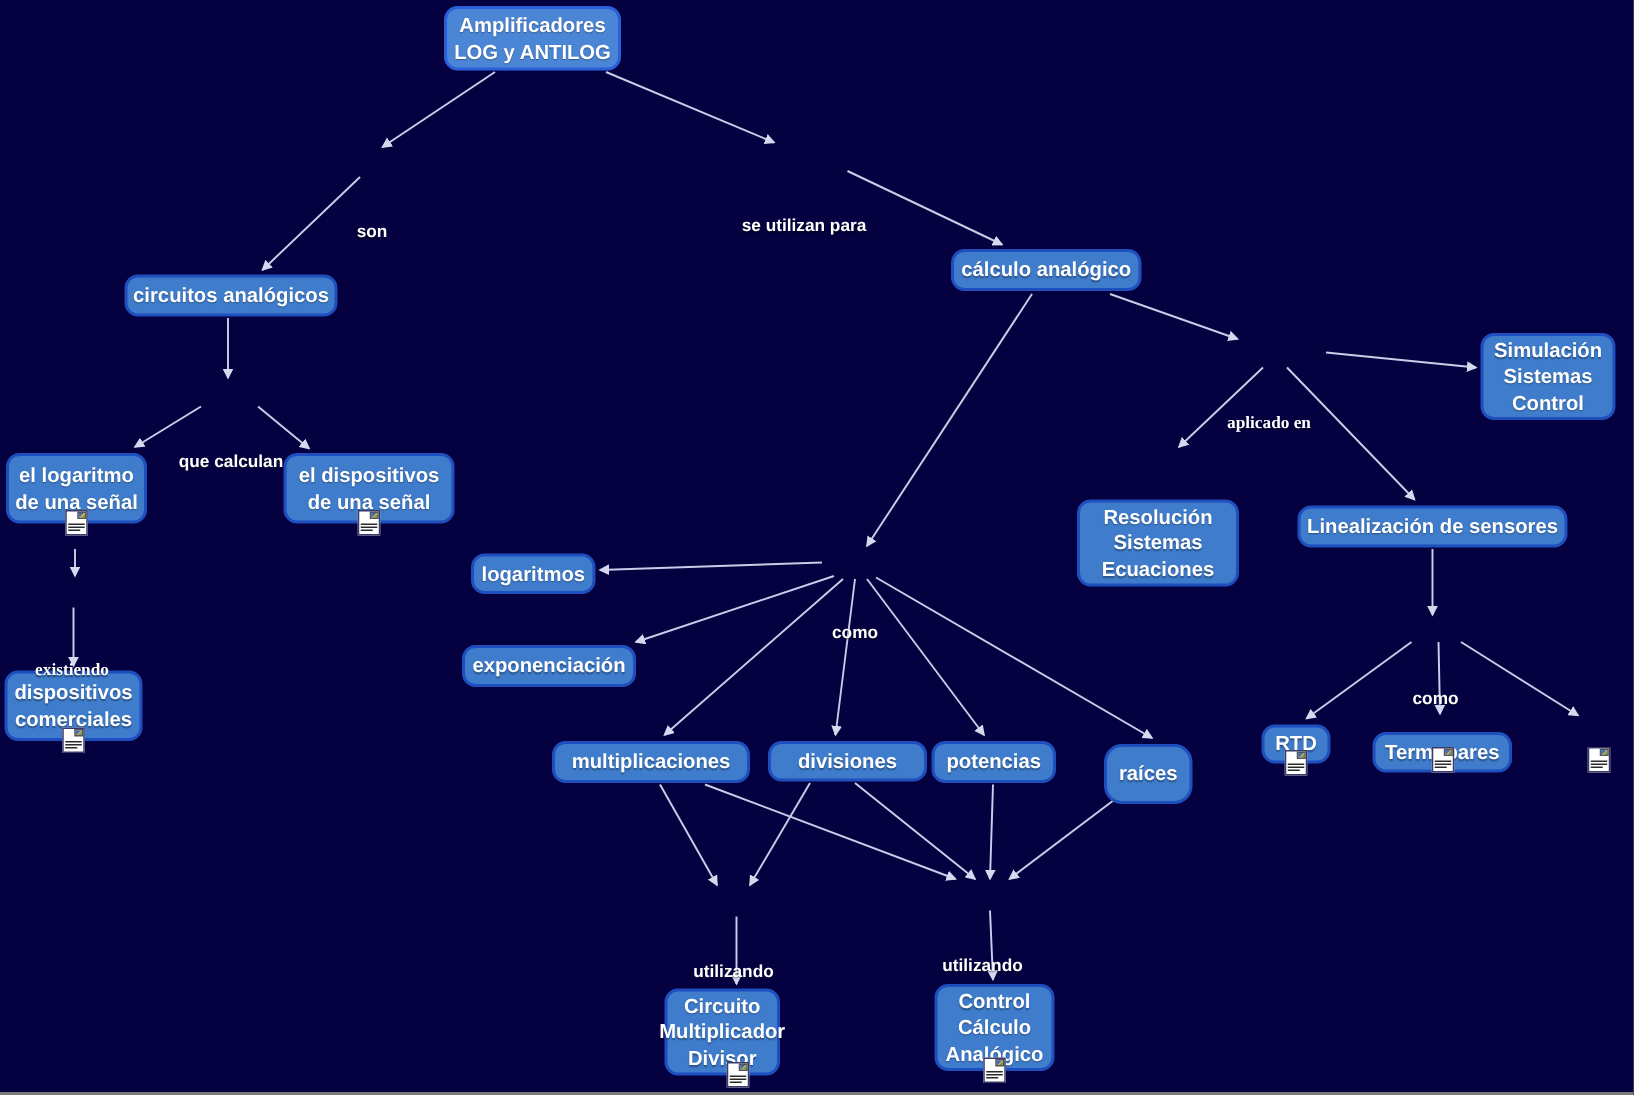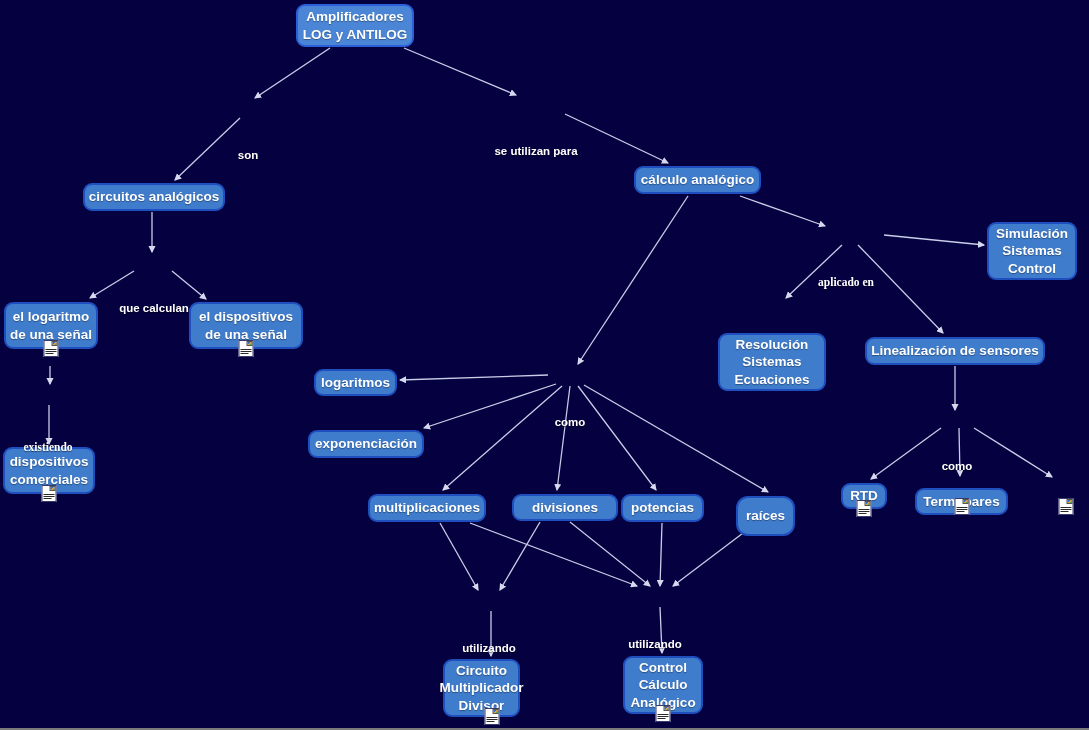--- a/index.html
+++ b/index.html
@@ -169,21 +169,21 @@
       </div>
       <div class="node" style="left: 987px; top: 222px; width: 90px; height: 58px;">Simulación
 Sistemas
 Control</div>
       <div class="node" style="left: 718px; top: 302px; width: 108px; height: 58px; margin-top: 31px;">Resolución
 Sistemas
 Ecuaciones</div>
       <div class="node" style="left: 865px; top: 337px; width: 180px; height: 28px;">Linealización de sensores</div>
       <div class="node" style="left: 314px; top: 369px; width: 83px; height: 27px;">logaritmos</div>
       <div class="node" style="left: 308px; top: 430px; width: 116px; height: 28px;">exponenciación</div>
-      <div class="node" style="left: 368px; top: 494px; width: 118px; height: 28px;">multiplicaciones</div>
+      <div class="node" style="left: 368px; top: 494px; width: 132px; height: 28px;">multiplicaciones</div>
       <div class="node" style="left: 512px; top: 494px; width: 106px; height: 27px;">divisiones</div>
       <div class="node" style="left: 621px; top: 494px; width: 83px; height: 28px;">potencias</div>
       <div class="node" style="left: 736px; top: 496px; width: 59px; height: 40px; border-radius: 12px;">raíces</div>
       <div class="node" style="left: 841px; top: 483px; width: 46px; height: 26px;">RTD</div>
       <div class="doc-icon" style="left: 864px; top: 500px;">
         <div class="sheet"></div>
         <div class="thumb"></div>
         <div class="bar" style="top:9px;width:11px"></div>
         <div class="bar" style="top:11px;width:11px"></div>
         <div class="bar" style="top:13px;width:8px"></div>

